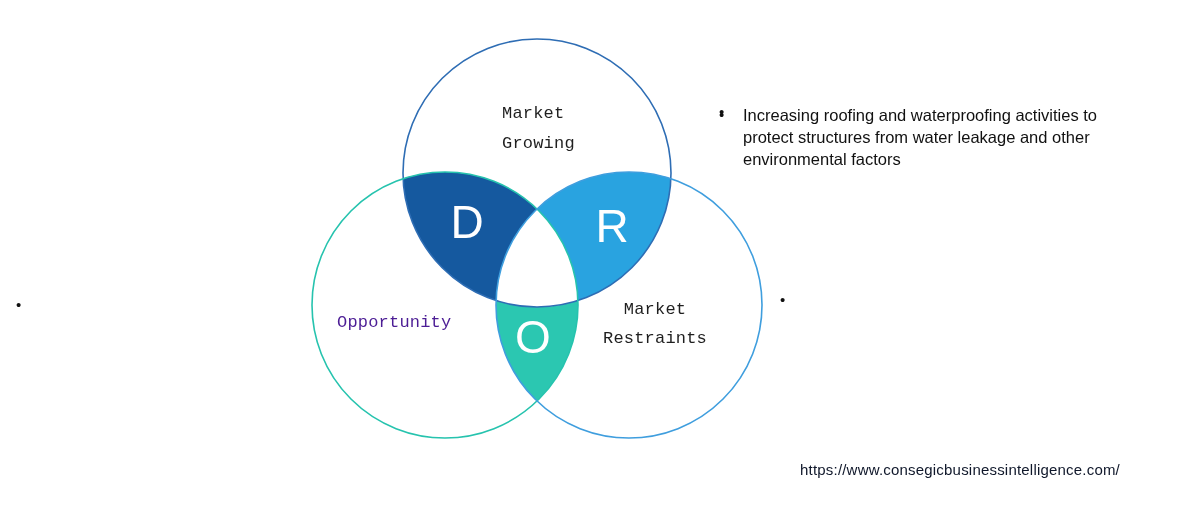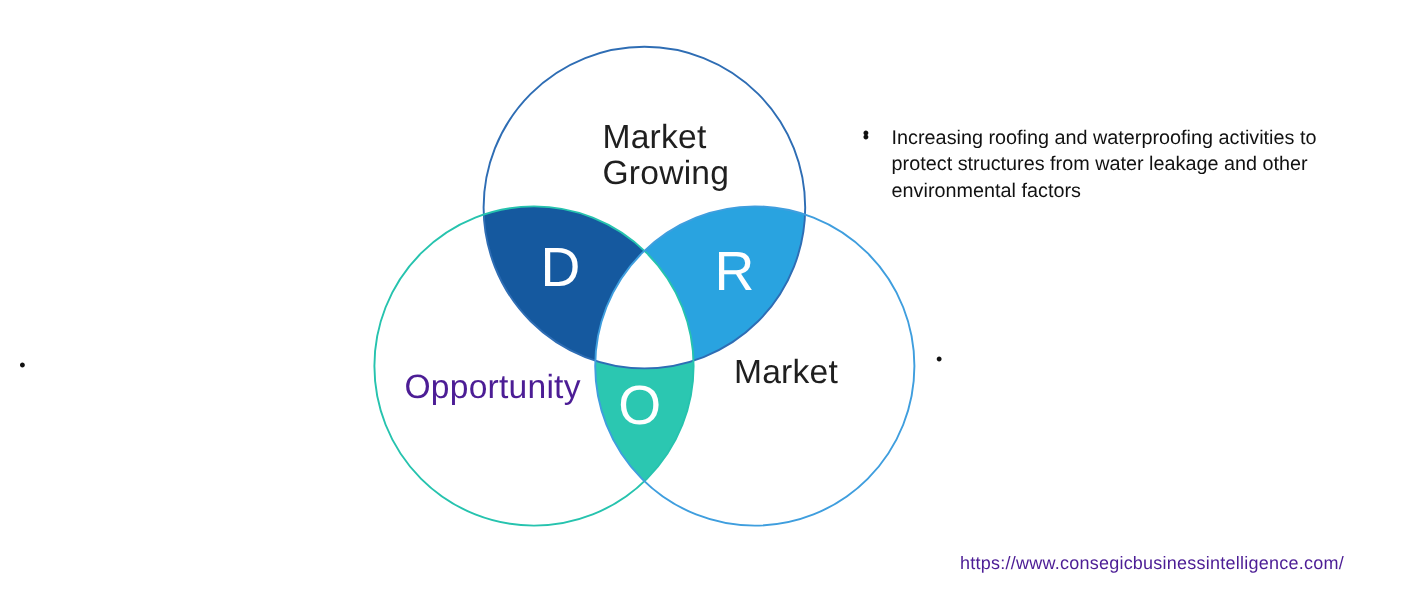--- a/index.html
+++ b/index.html
@@ -6,21 +6,21 @@
   body {
     width: 1177px; height: 508px; position: relative; overflow: hidden;
     font-family: "Liberation Sans", sans-serif; color: #1f1f1f;
   }
   .canvas { position: absolute; inset: 0; }
   svg.venn { position: absolute; left: 0; top: 0; }
 
   .abs { position: absolute; }
 
   
-  .circle-label { font-size: 28px; line-height: 30px; color: #1f1f1f; letter-spacing: 0.2px; }
+  .circle-label { font-size: 17px; line-height: 30px; color: #1f1f1f; letter-spacing: 0.2px; font-family: Liberation Mono, monospace; }
   .circle-label.center { text-align: center; }
 
   
   .note-list { list-style: none; margin: 0; padding: 0; font-size: 16.5px; line-height: 22px; color: #111; }
   .note-list li { position: relative; margin: 0 0 3px 0; }
   .note-list .dot { position: absolute; top: 0; font-size: 15px; color: #111; }
   
   .gap-wide li { padding-left: 31px; }
   .gap-wide .dot { left: 7px; }
   
@@ -75,20 +75,21 @@
 
   <div class="abs circle-label" style="left: 502px; top: 99px; color: rgb(31, 31, 31);">
     <div>Market</div>
     <div>Growing</div>
   </div>
 
   <div class="abs circle-label" style="left: 337px; top: 308px; color: #4c1d95;">Opportunity</div>
 
   <div class="abs circle-label center" style="left: 584px; top: 295px; width: 142px; line-height: 29px; color: rgb(31, 31, 31);">
     <div>Market</div>
+    <div>Restraints</div>
   </div>
 
   <ul class="abs note-list gap-wide" style="left: 712px; top: 101px; width: 432px; color: rgb(17, 17, 17);">
     <li>
       <span class="dot">•</span>
     </li>
     <li>
       <span class="dot">•</span>
       <span>Increasing roofing and waterproofing activities to protect structures from water leakage and other environmental factors</span>
     </li>
@@ -99,15 +100,15 @@
       <span class="dot">•</span>
     </li>
   </ul>
 
   <ul class="abs note-list gap-narrow" style="left: 12px; top: 294px; width: 252px; color: rgb(17, 17, 17);">
     <li>
       <span class="dot">•</span>
     </li>
   </ul>
 
-  <div class="abs footer-url" style="left: 760px; top: 461px; width: 400px; color: #4c1d95;">https://www.consegicbusinessintelligence.com/</div>
+  <div class="abs footer-url" style="left: 760px; top: 461px; width: 400px; color: #0f172a;">https://www.consegicbusinessintelligence.com/</div>
 
 </div>
 
 </body></html>

